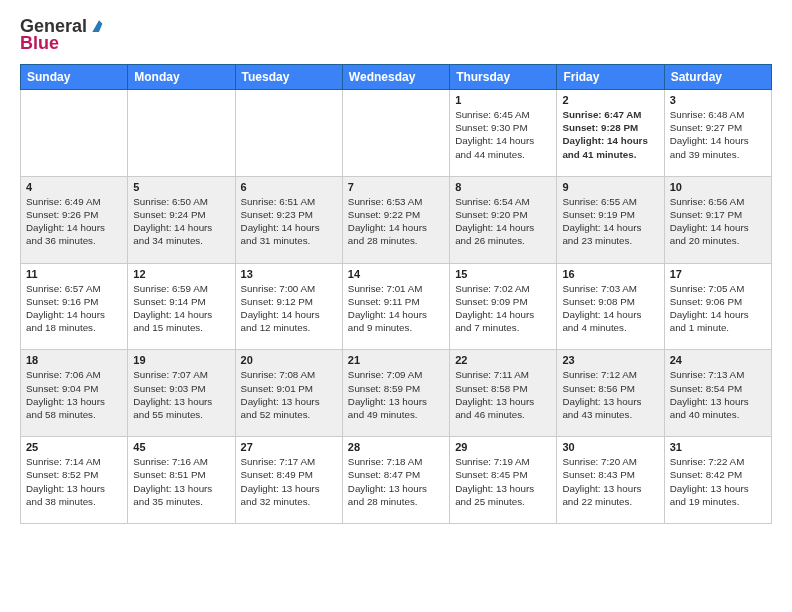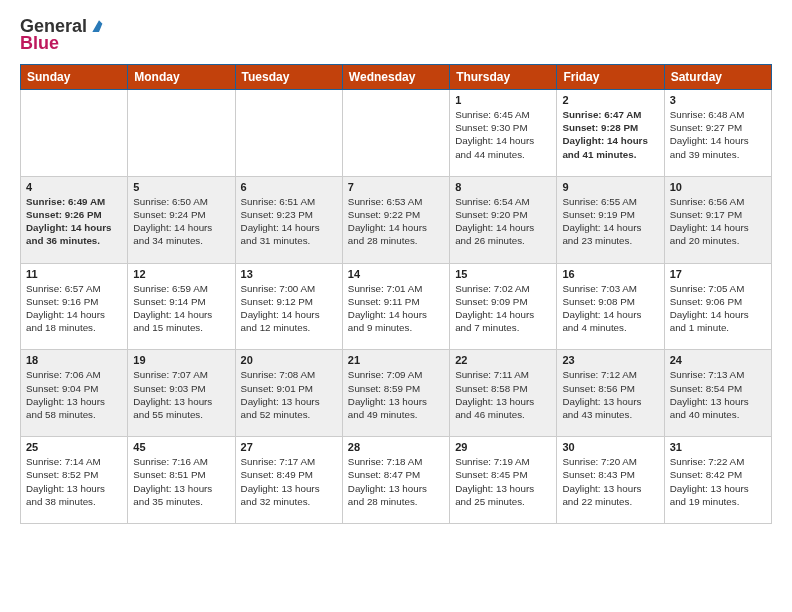--- a/index.html
+++ b/index.html
@@ -59,21 +59,21 @@
       font-size: 14px;
       color: #444;
     }
     .calendar {
       flex: 1;
       border-collapse: collapse;
       width: 100%;
       font-size: 10.5px;
     }
     .calendar th {
-      background: #c2410c;
+      background: #3b82f6;
       color: #fff;
       padding: 5px 6px;
       text-align: left;
       font-size: 12px;
       font-weight: bold;
       border: 1px solid #1e6099;
     }
     .calendar td {
       border: 1px solid #ccc;
       padding: 4px 5px;
@@ -160,21 +160,21 @@
           <td>
             <span class="day-num">3</span>
             <div class="day-info" style="white-space: pre-line;">Sunrise: 6:48 AM
 Sunset: 9:27 PM
 Daylight: 14 hours and 39 minutes.</div>
           </td>
         </tr>
         <tr>
           <td>
             <span class="day-num">4</span>
-            <div class="day-info" style="white-space: pre-line; font-weight: bold;">Sunrise: 6:49 AM
+            <div class="day-info" style="white-space: pre-line;">Sunrise: 6:49 AM
 Sunset: 9:26 PM
 Daylight: 14 hours and 36 minutes.</div>
           </td>
           <td>
             <span class="day-num">5</span>
             <div class="day-info" style="white-space: pre-line;">Sunrise: 6:50 AM
 Sunset: 9:24 PM
 Daylight: 14 hours and 34 minutes.</div>
           </td>
           <td>

